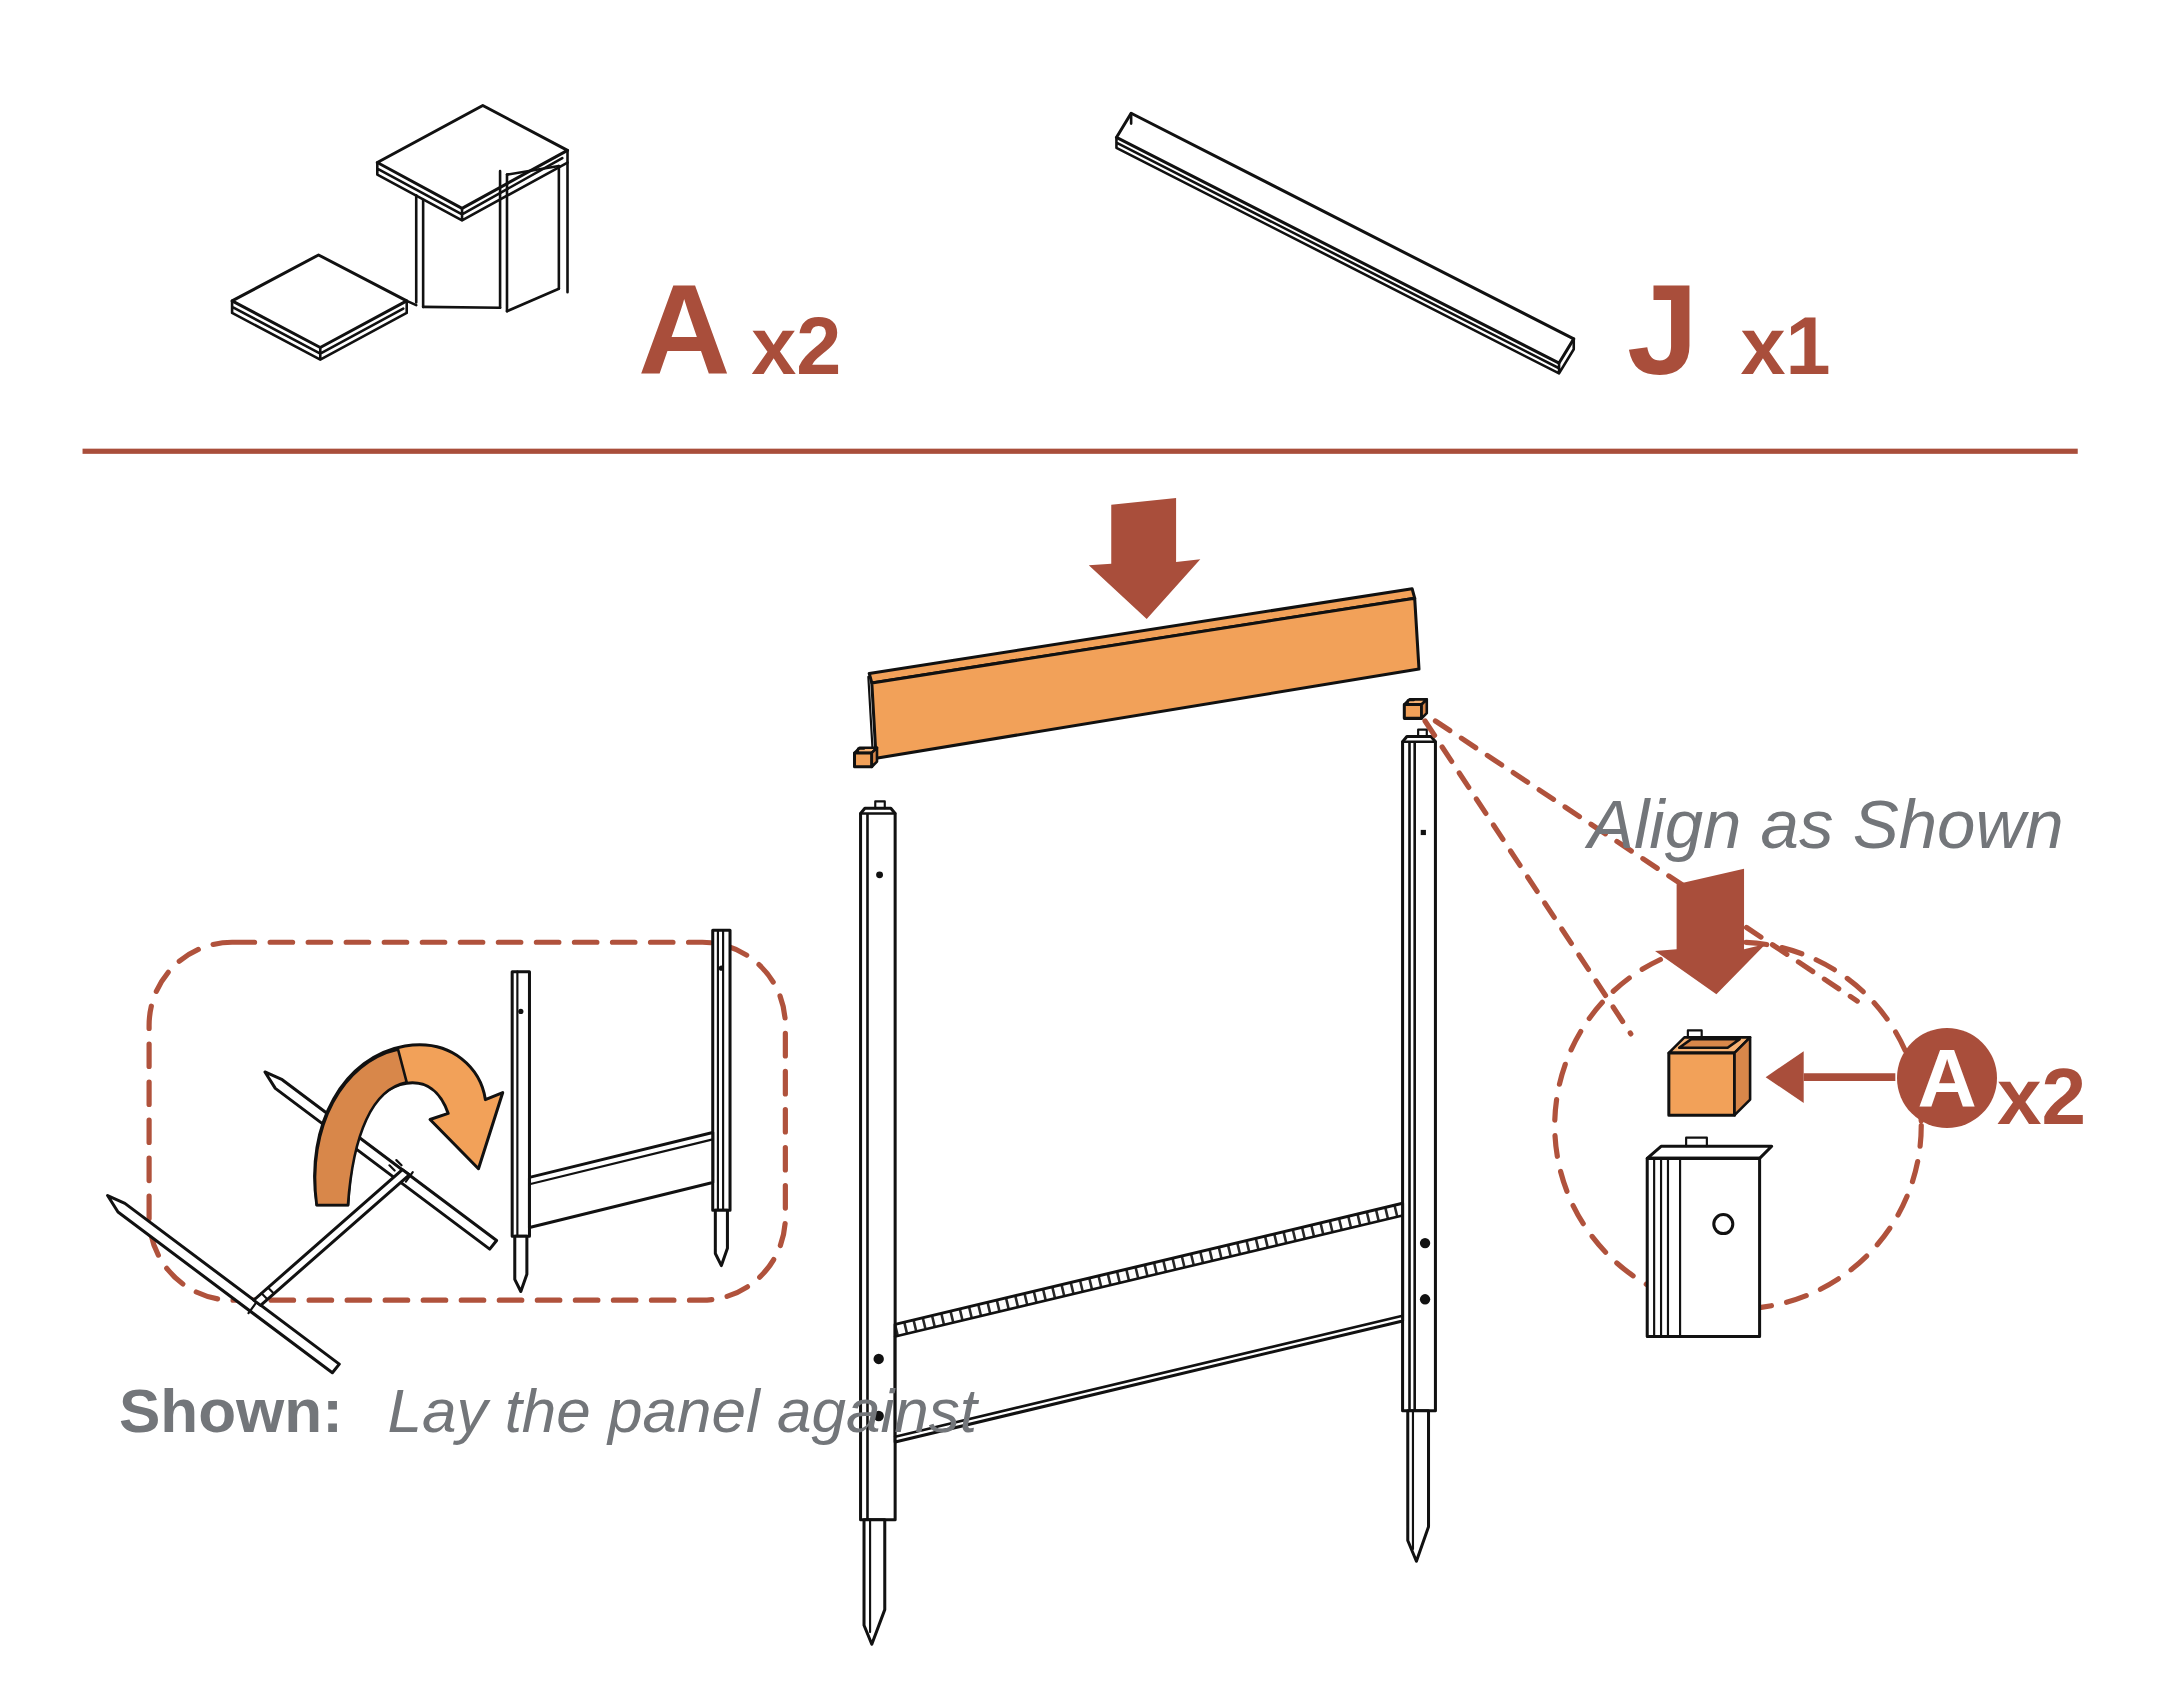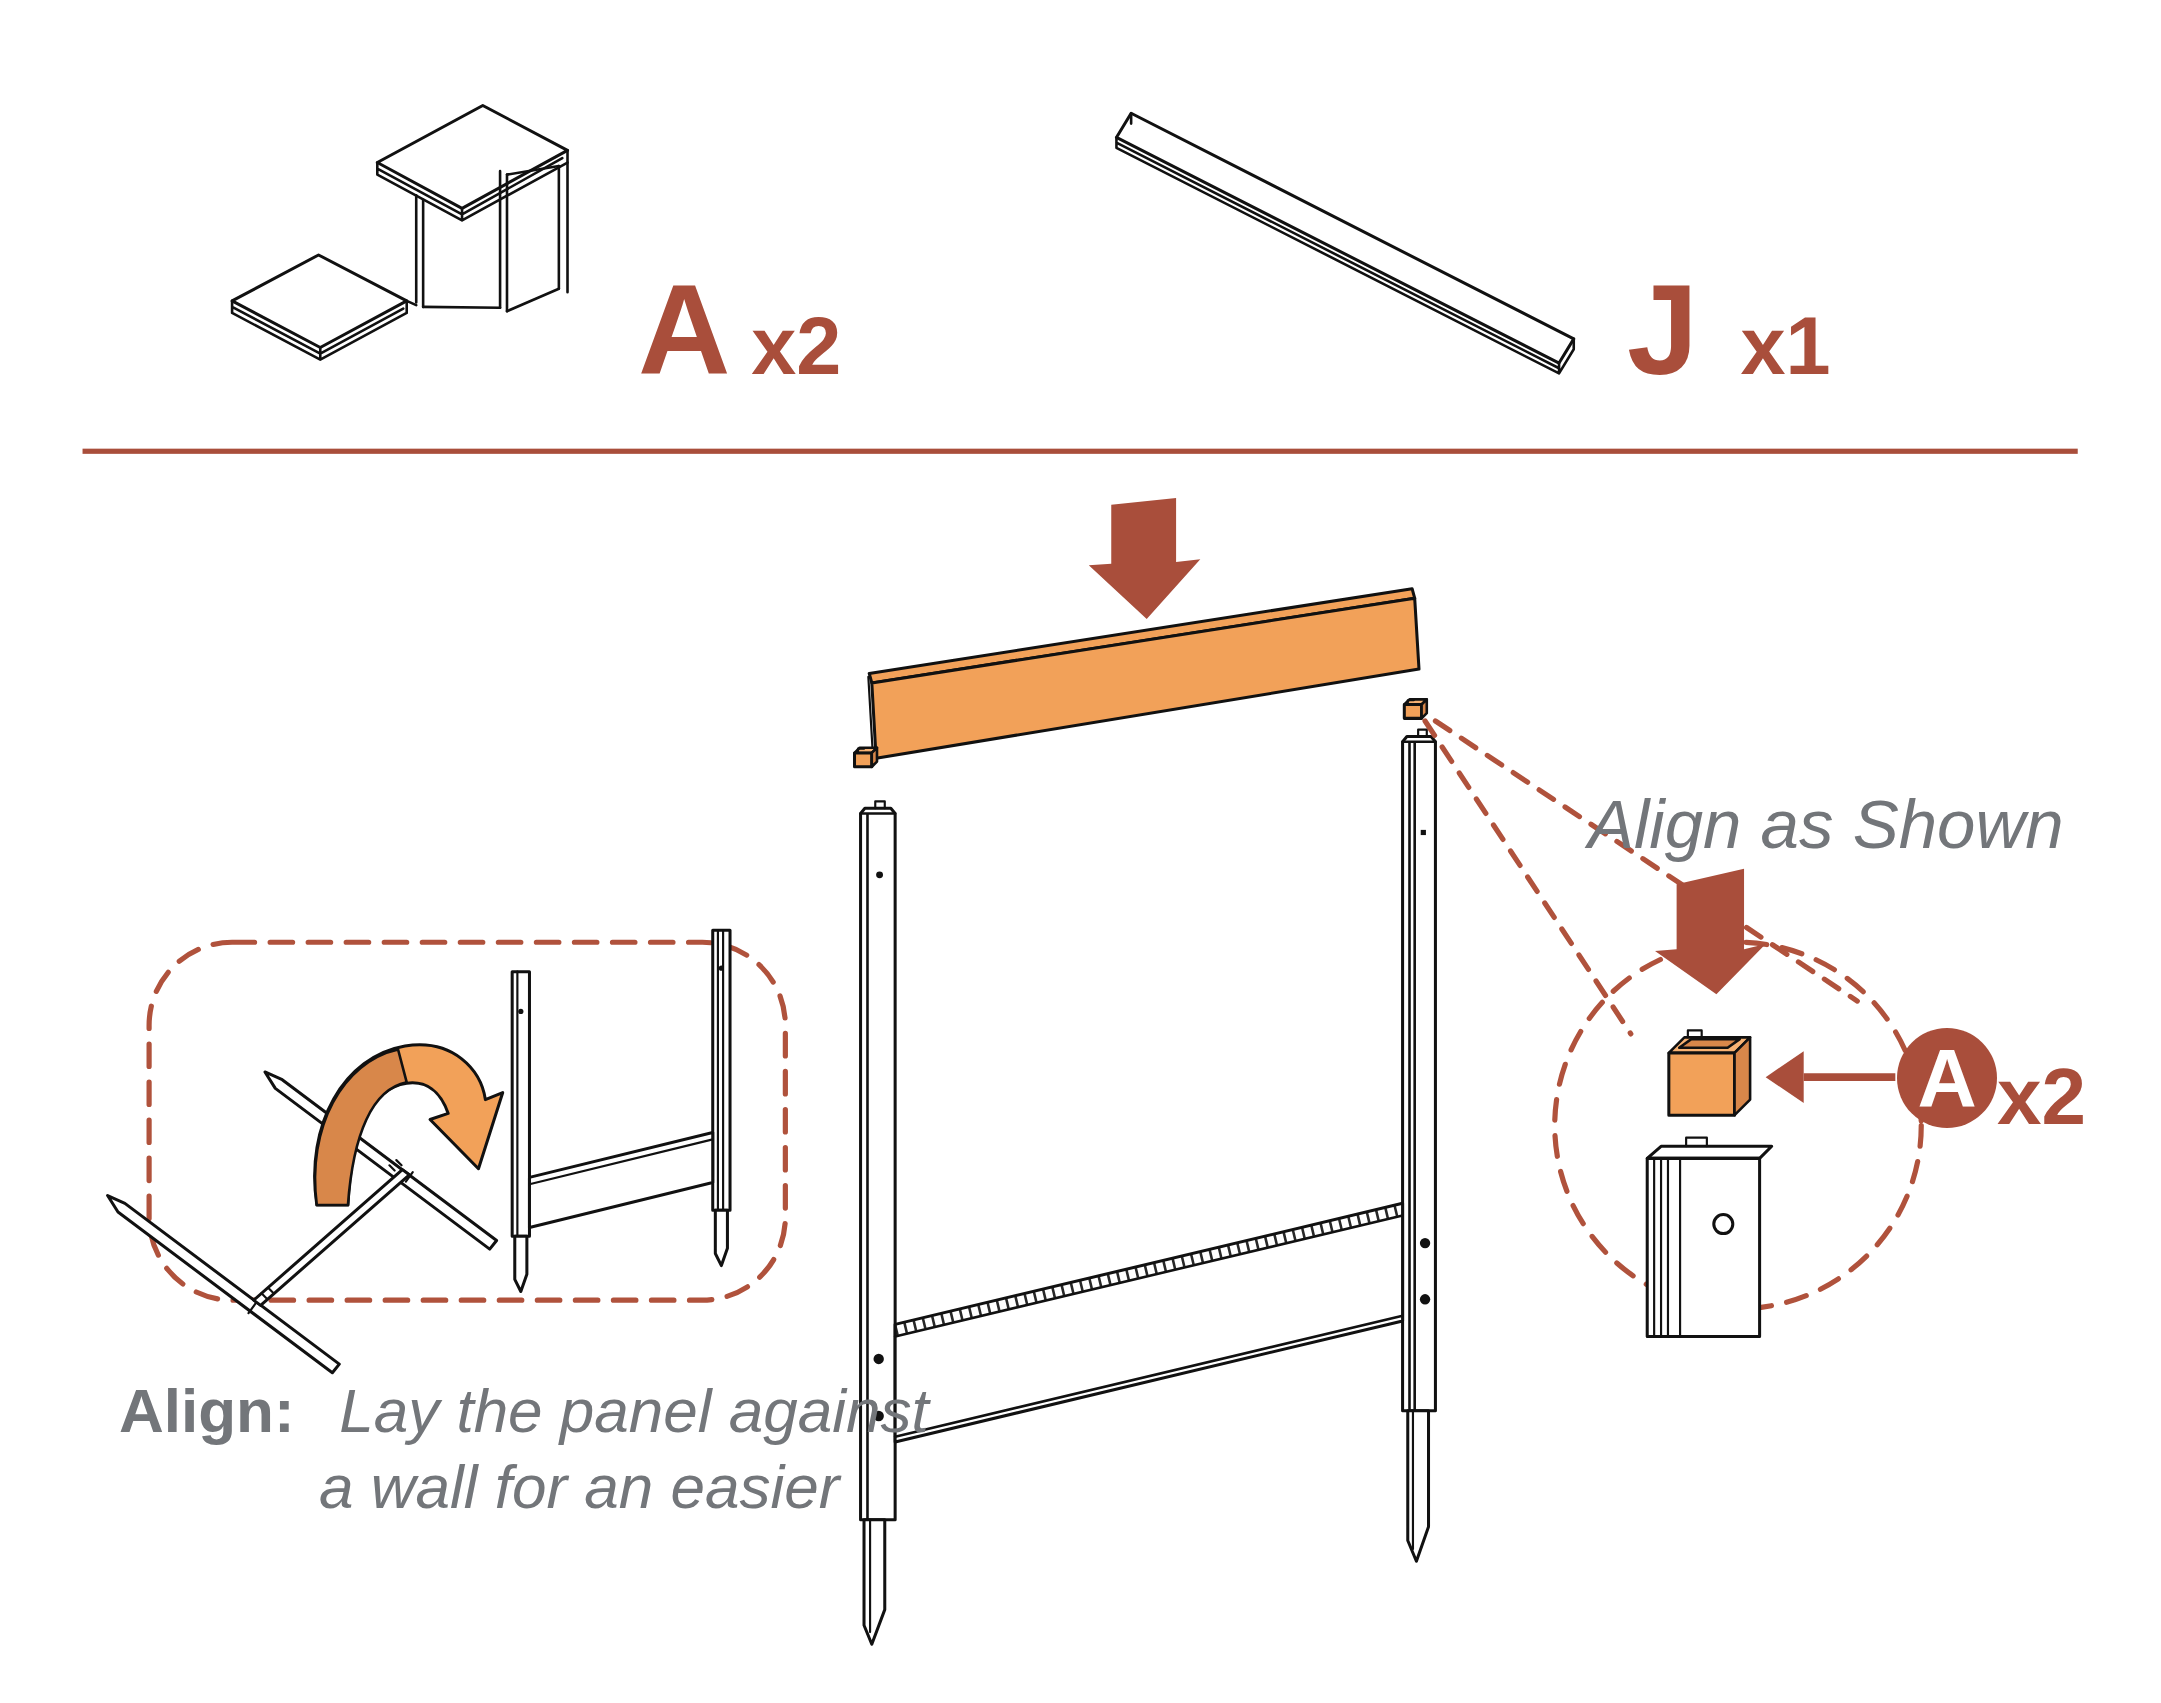--- a/index.html
+++ b/index.html
@@ -194,21 +194,18 @@
 
   <div class="align-note">Align as Shown</div>
 
   <div class="badge">
     <span>A</span>
   </div>
   <div class="badge-qty">x2</div>
 
   <div class="note">
     <div class="note-row">
-      <span class="note-label">Align:</span><span class="note-it">Lay the panel against</span>
+      <span class="note-label">Shown:</span><span class="note-it">Lay the panel against</span>
     </div>
-    <div class="note-row indent">
-      <span class="note-it">a wall for an easier</span>
-    </div>
   </div>
 
 </div>
 
 
 </body></html>

